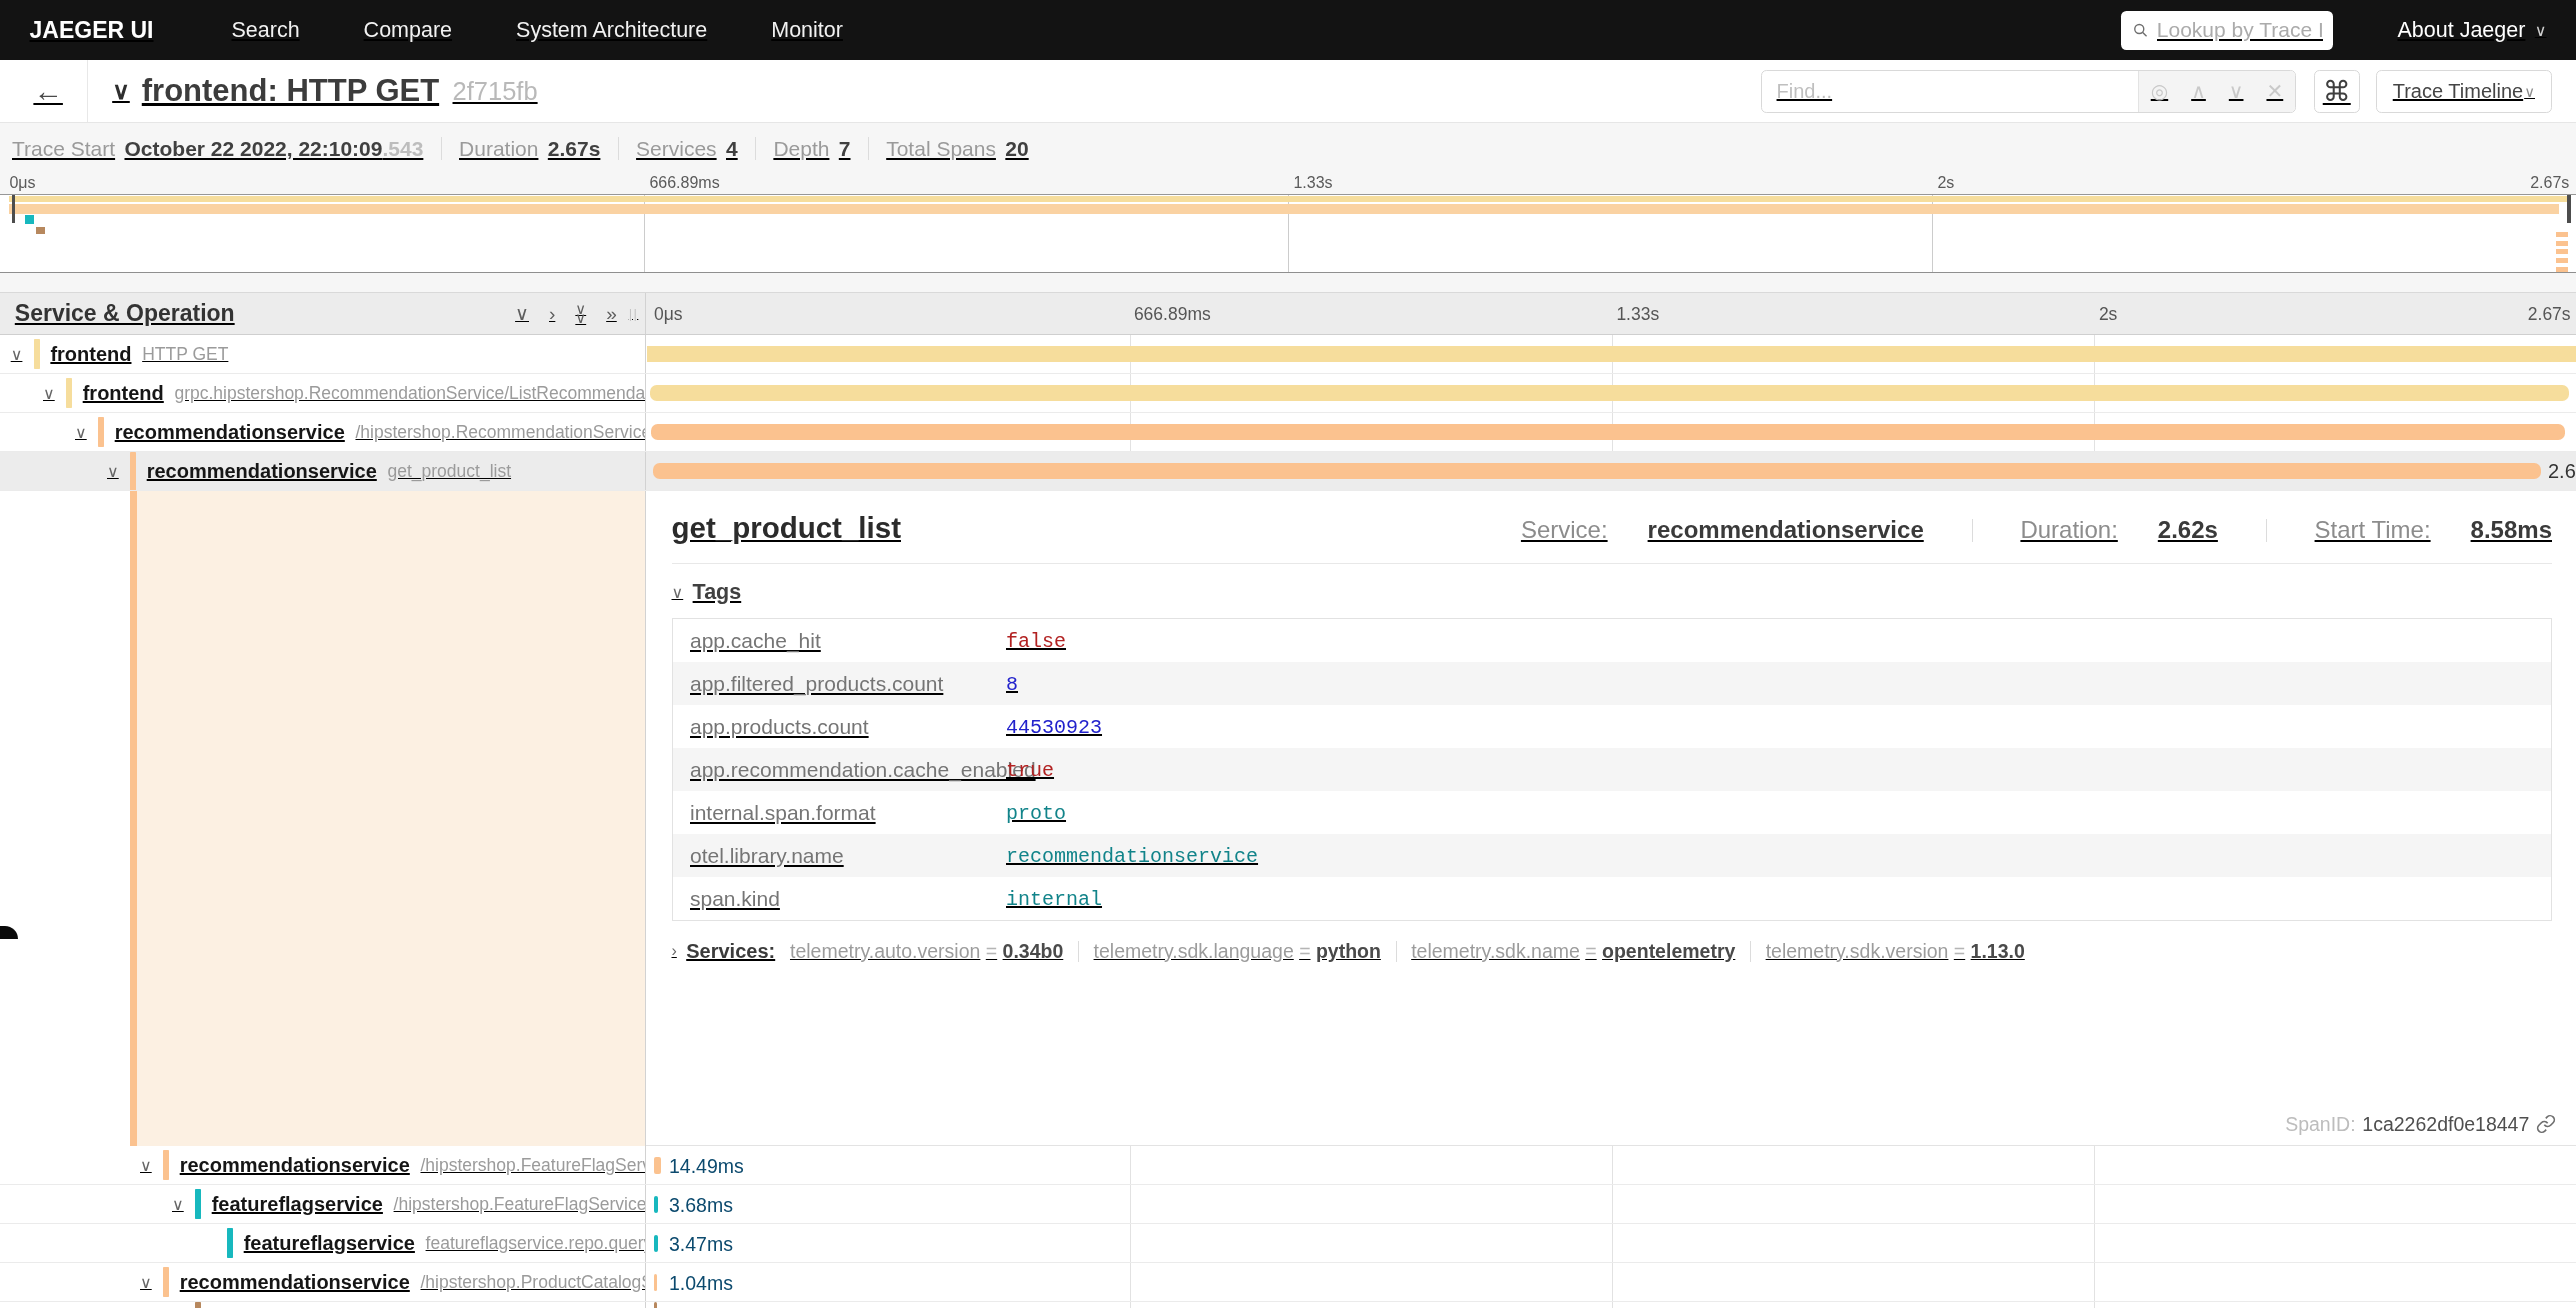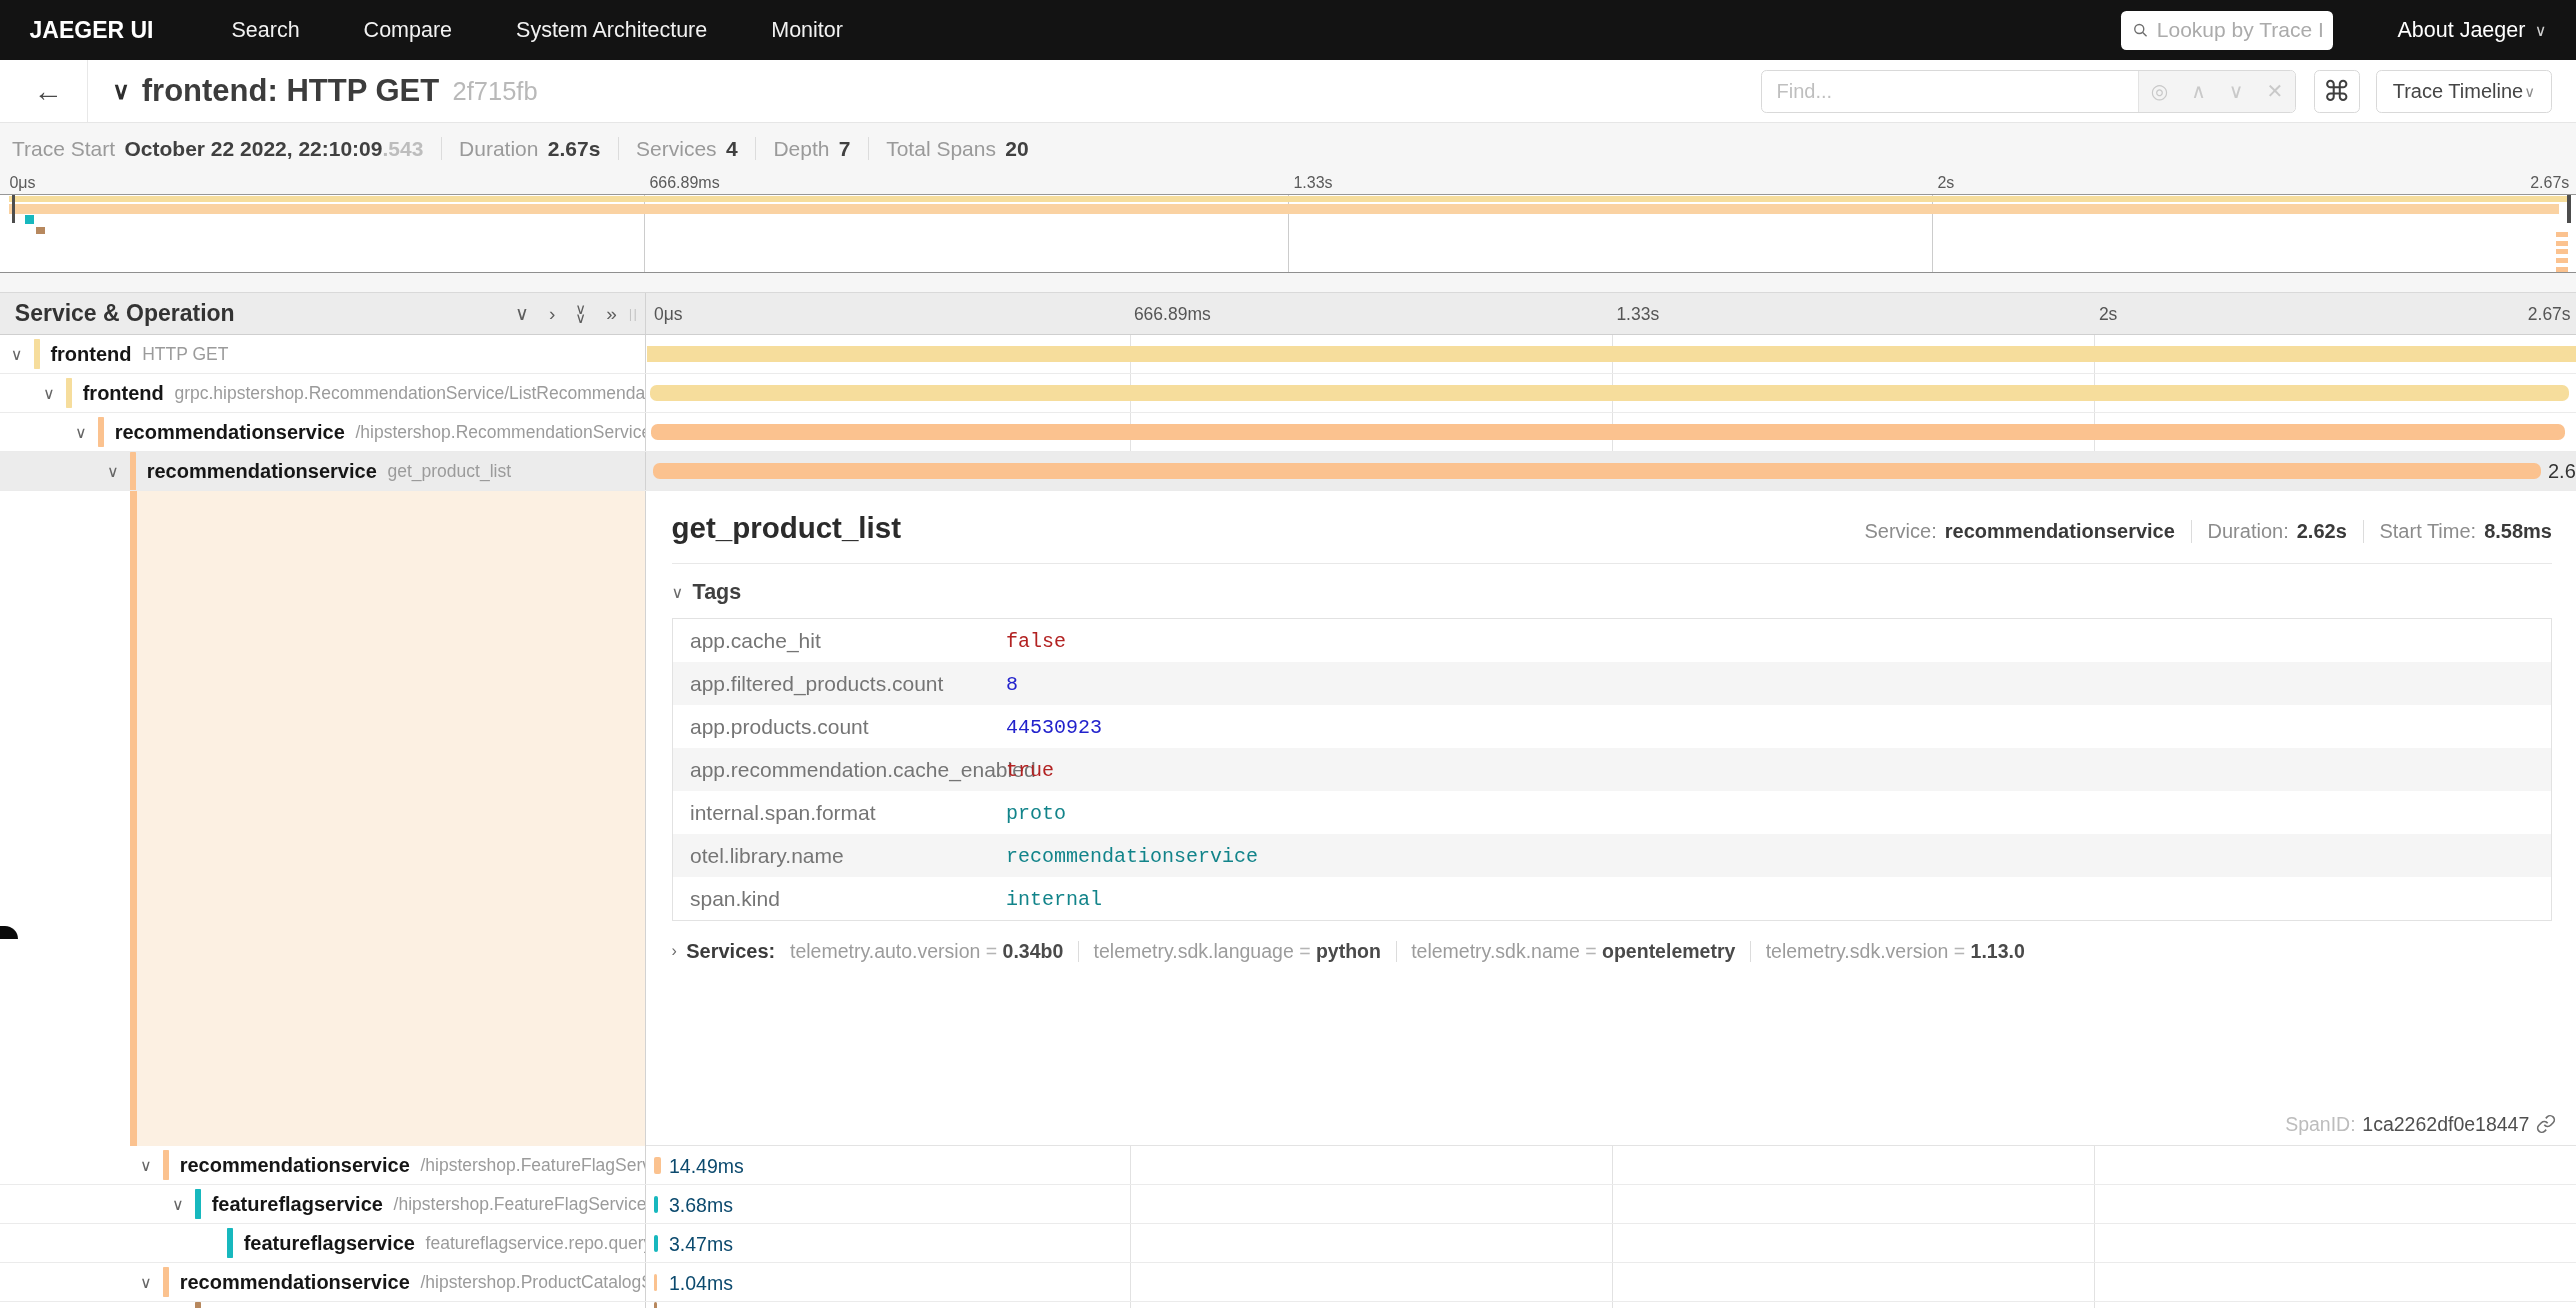--- a/index.html
+++ b/index.html
@@ -1,18 +1,18 @@
 <!DOCTYPE html>
 <html style="font-size:10.7px"><head>
 <meta charset="utf-8">
 <style>
   * { margin:0; padding:0; box-sizing:border-box; }
   html,body { width:2576px; height:1308px; overflow:hidden; background:#fff;
     font-family:"Liberation Sans", sans-serif; }
-  .app { position:relative; width:2576px; height:939px; }
+  .app { position:relative; width:2576px; height:939px;text-decoration:underline; }
 
   
   .nav { height:60px; background:#131313; display:flex; align-items:center; padding:0 29.5px; }
   .nav-brand { color:#fff; font-weight:bold; font-size:23px; margin-right:78px; }
   .nav-item { color:#f2f2f2; font-size:21.5px; margin-right:64px; cursor:pointer; }
   .nav-spacer { flex:1; }
   .nav-search { width:212px; height:39px; background:#fff; border-radius:5.4px; display:flex;
     align-items:center; padding:0 10.7px; margin-right:64px; }
   .nav-search svg { width:20px; height:20px; stroke:#6e6e6e; fill:none; stroke-width:2; margin-right:8px; }
   .nav-search-ph { color:#ababab; font-size:21px; white-space:nowrap; overflow:hidden; }
@@ -85,21 +85,21 @@
     background:repeating-linear-gradient(to right, transparent 0 32px, #e9e9e9 32px 32px); z-index:0; pointer-events:none; }
 
   
   .detail-zone { display:flex; position:relative; z-index:2; height:655px; }
   .dz-left { position:relative; width:646px; background:#fff; border-right:1.3px solid #d2d2d2; overflow:hidden; }
   .dz-cream { position:absolute; top:0; bottom:0; left:137px; right:0; background:#fcf0e2; }
   .dz-line { position:absolute; top:0; bottom:0; left:130px; width:6.7px; background:#fbc28f; }
   .detail { flex:1; background:#fff; border-bottom:0.7px solid #e3e3e3; padding:20px 24px 0 25.5px; position:relative; }
   .d-titlerow { display:flex; align-items:baseline; }
   .d-title { font-size:29.5px; font-weight:bold; color:#2b2b2b; flex:1; }
-  .d-meta { display:flex; align-items:center; font-size:20px; }
+  .d-meta { display:flex; align-items:center; font-size:24px;gap:32px; }
   .d-meta .lab { color:#8c8c8c; margin-right:8px; }
   .d-meta .val { color:#3a3a3a; font-weight:bold; }
   .d-meta .mdiv { width:0.7px; height:23px; background:#dcdcdc; margin:0 16px; }
   .d-hr { border-top:0.7px solid #e8e8e8; margin-top:17.5px; }
   .tags-head { display:flex; align-items:center; gap:9.4px; margin-top:16px; }
   .tags-caret { color:#6b6b6b; font-size:16px; }
   .tags-label { font-size:21.5px; font-weight:bold; color:#404040; }
   .tags-table { border:0.7px solid #e2e2e2; margin-top:13.4px; }
   .tag-row { display:flex; padding:8px 17.5px; min-height:38px; align-items:flex-start; }
   .tag-row:nth-child(even) { background:#f5f5f5; }

